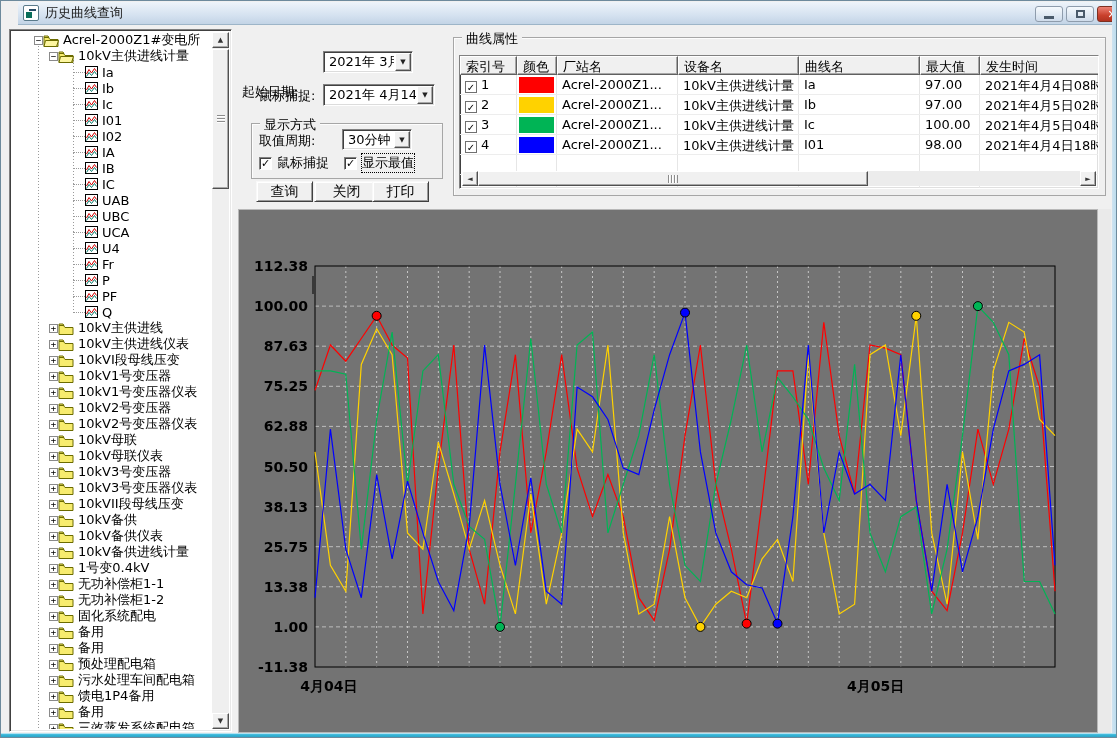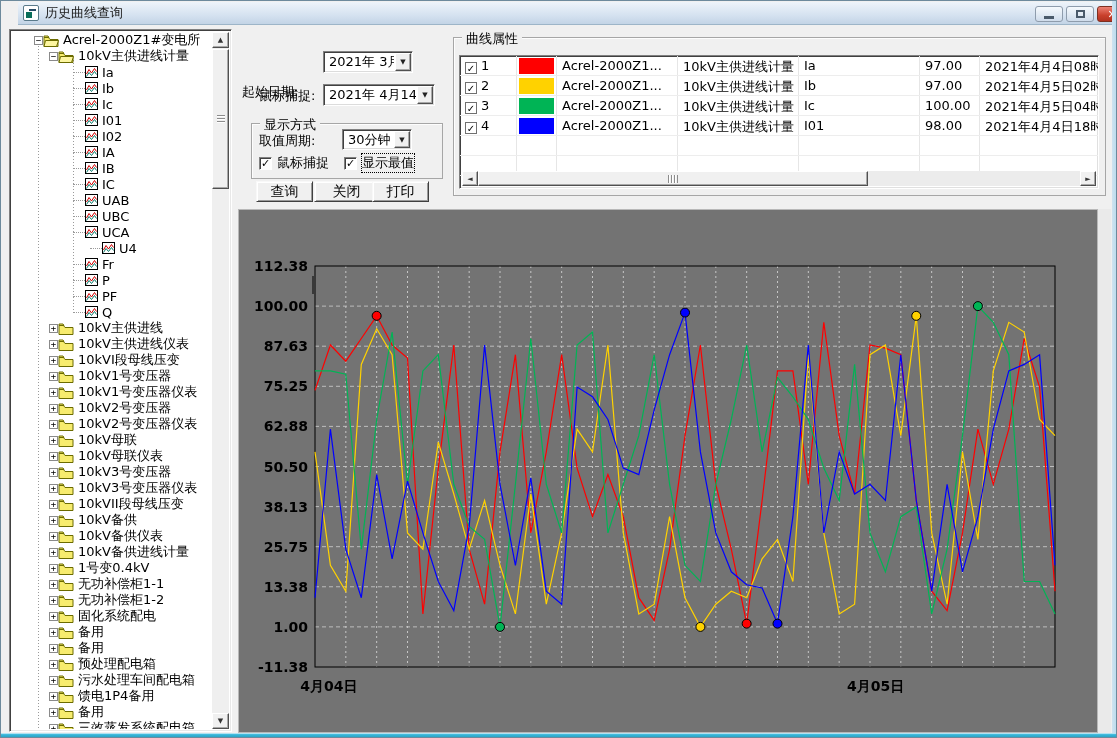--- a/index.html
+++ b/index.html
@@ -227,21 +227,21 @@
         </div>
         <div class="tree-row" style="padding-left: 61px;">
           <span class="stub"></span>
           <svg width="13" height="12" viewBox="0 0 13 12">
             <rect x="0.5" y="0.5" width="12" height="11" fill="#fff" stroke="#000"></rect>
             <polyline points="1.5,8 4,3.5 6.5,7 9.5,2.5 11.5,5.5" fill="none" stroke="#d00000"></polyline>
             <polyline points="1.5,10.5 4,6.5 6.5,9.5 9.5,5.5 11.5,8.5" fill="none" stroke="#0a7a6a"></polyline>
           </svg>
           <span class="tree-label">UCA</span>
         </div>
-        <div class="tree-row" style="padding-left: 78px;">
+        <div class="tree-row" style="padding-left: 61px;">
           <span class="stub"></span>
           <svg width="13" height="12" viewBox="0 0 13 12">
             <rect x="0.5" y="0.5" width="12" height="11" fill="#fff" stroke="#000"></rect>
             <polyline points="1.5,8 4,3.5 6.5,7 9.5,2.5 11.5,5.5" fill="none" stroke="#d00000"></polyline>
             <polyline points="1.5,10.5 4,6.5 6.5,9.5 9.5,5.5 11.5,8.5" fill="none" stroke="#0a7a6a"></polyline>
           </svg>
           <span class="tree-label">U4</span>
         </div>
         <div class="tree-row" style="padding-left: 61px;">
           <span class="stub"></span>
@@ -526,20 +526,29 @@
   </div>
 
   <div class="pbtn" style="left:255px;top:180px;width:57px;">查询</div>
   <div class="pbtn" style="left:313px;top:180px;width:65px;">关闭</div>
   <div class="pbtn" style="left:371px;top:180px;width:57px;">打印</div>
 
   <div class="groupbox" style="left:452px;top:36px;width:653px;height:159px;">
     <span class="gb-title">曲线属性</span>
   </div>
   <div class="listview">
+    <div class="lv-head" id="lv-head">
+        <div class="hcell" style="width: 57px;">索引号</div>
+        <div class="hcell" style="width: 40px;">颜色</div>
+        <div class="hcell" style="width: 121px;">厂站名</div>
+        <div class="hcell" style="width: 121px;">设备名</div>
+        <div class="hcell" style="width: 121px;">曲线名</div>
+        <div class="hcell" style="width: 60px;">最大值</div>
+        <div class="hcell" style="width: 120px;">发生时间</div>
+      </div>
     <div id="lv-body">
         <div class="lv-row">
           <div class="cell" style="width: 57px;"><span class="cbox">✓</span>1</div>
           <div class="cell" style="width: 40px; padding: 1px 2px 0px;">
             <div class="swatch" style="background: rgb(255, 0, 0);"></div>
           </div>
           <div class="cell" style="width: 121px;">Acrel-2000Z1...</div>
           <div class="cell" style="width: 121px;">10kV主供进线计量</div>
           <div class="cell" style="width: 121px;">Ia</div>
           <div class="cell" style="width: 60px;">97.00</div>

